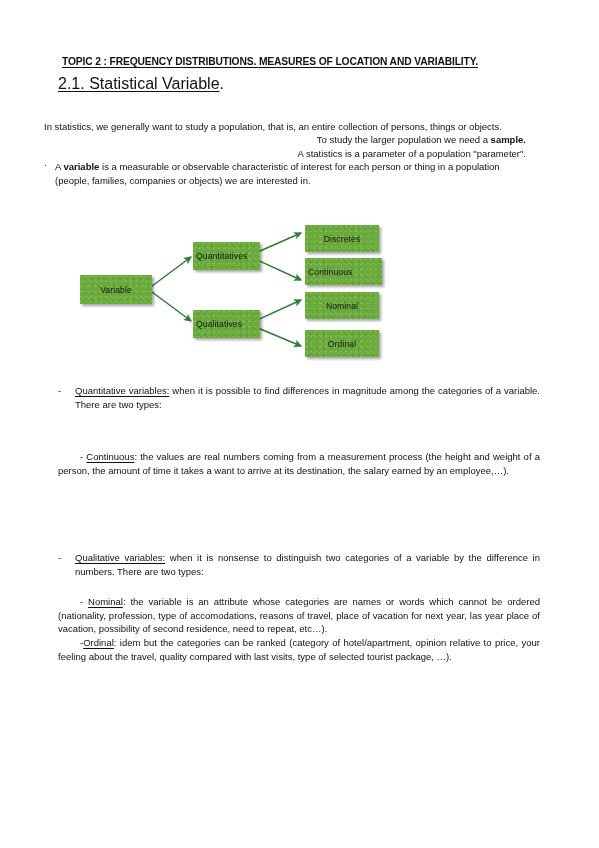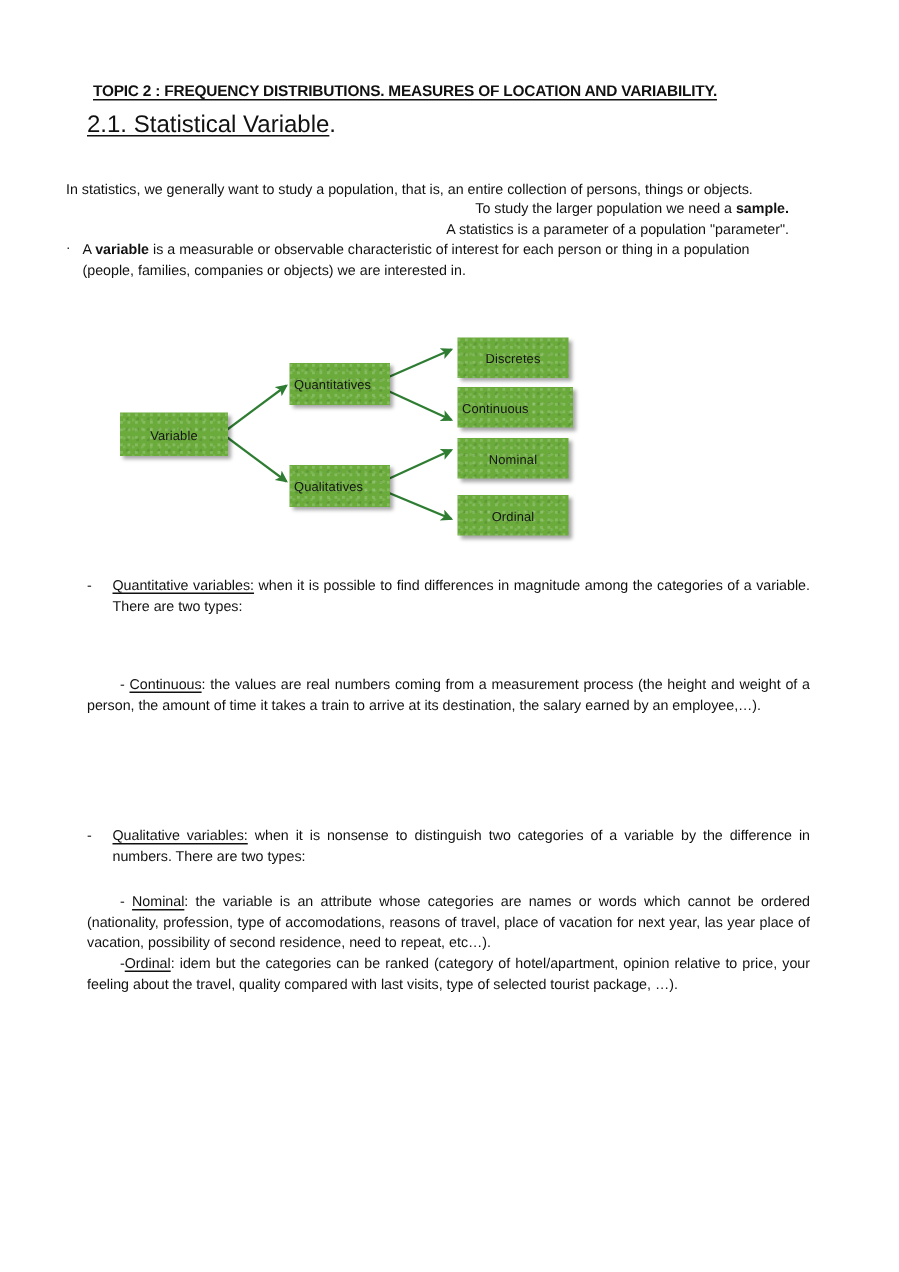--- a/index.html
+++ b/index.html
@@ -194,21 +194,21 @@
       <span>Ordinal</span>
     </div>
   </div>
 
   <div class="body-block" style="top:384px;">
     <p class="dash-item"><span class="dash">-</span><span class="u">Quantitative variables:</span><span> when it is possible to find differences in magnitude among the categories of a variable. There are two types:</span></p>
   </div>
 
 
   <div class="body-block" style="top:450px;">
-    <p class="indent-sub"><span>- </span><span class="u">Continuous</span><span>: the values are real numbers coming from a measurement process (the height and weight of a person, the amount of time it takes a train to arrive at its destination, the salary earned by an employee,…).</span></p>
+    <p class="indent-sub"><span>- </span><span class="u">Continuous</span><span>: the values are real numbers coming from a measurement process (the height and weight of a person, the amount of time it takes a want to arrive at its destination, the salary earned by an employee,…).</span></p>
   </div>
 
 
   <div class="body-block" style="top:551px;">
     <p class="dash-item"><span class="dash">-</span><span class="u">Qualitative variables:</span><span> when it is nonsense to distinguish two categories of a variable by the difference in numbers. There are two types:</span></p>
   </div>
 
   <div class="body-block" style="top:595px;">
     <p class="indent-sub"><span>- </span><span class="u">Nominal</span><span>: the variable is an attribute whose categories are names or words which cannot be ordered (nationality, profession, type of accomodations, reasons of travel, place of vacation for next year, las year place of vacation, possibility of second residence, need to repeat, etc…).</span></p>
   </div>

